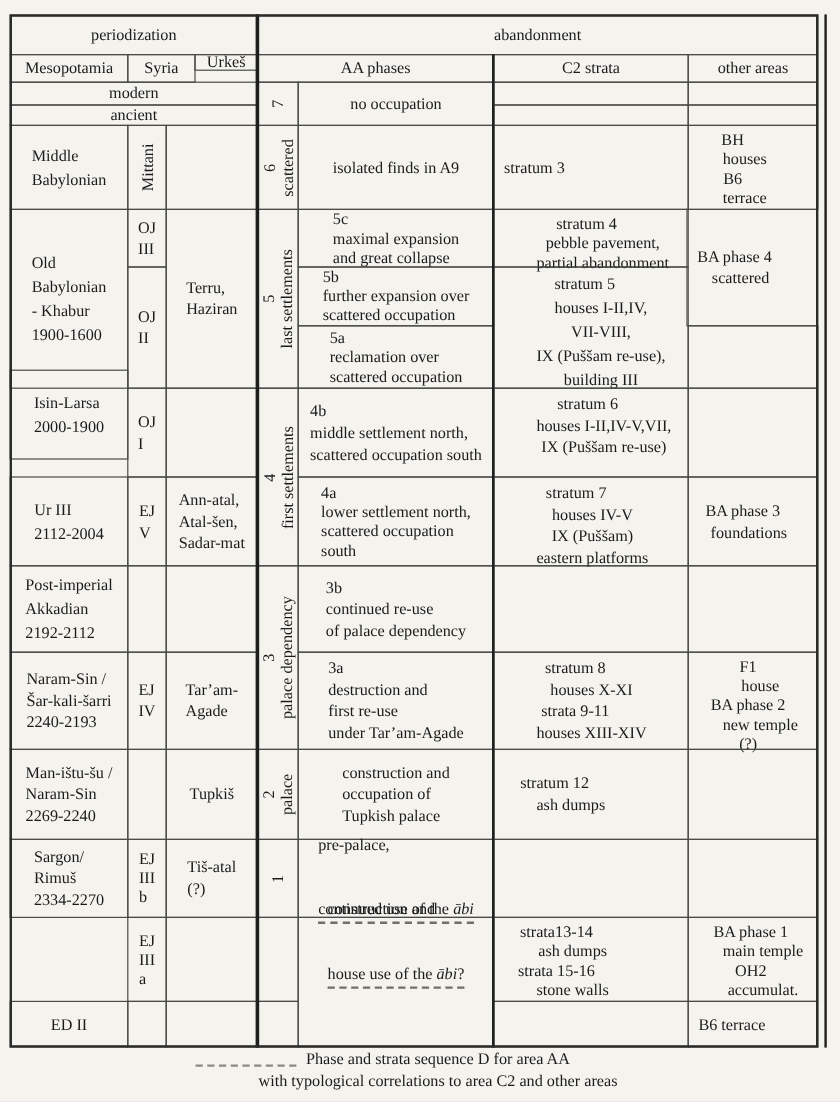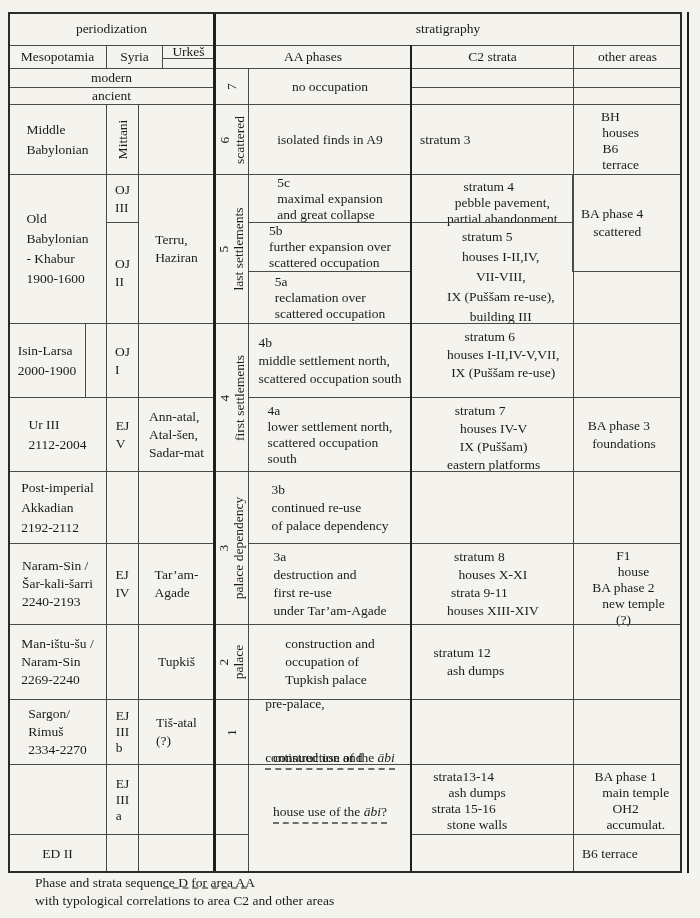--- a/index.html
+++ b/index.html
@@ -13,33 +13,33 @@
   .lc{justify-content:flex-start;padding-left:8px;}
   .tl .txt,.lc .txt{text-align:center;}
   .tight{line-height:16px;}
   .lh20{line-height:20px;}
   .rot-inner{transform:rotate(-90deg);white-space:pre;text-align:center;line-height:15px;}
   .it{font-style:italic;}
   .dashu{border-bottom:2px dashed #6e6e6a;padding-bottom:1px;}
   .bottom{align-items:flex-end;padding-bottom:12px;}
   .frame{position:absolute;box-sizing:border-box;border:2px solid #2b2b29;pointer-events:none;}
   .vline{position:absolute;background:#1f1f1d;pointer-events:none;}
-  .caption{position:absolute;left:35px;top:874px;width:660px;text-align:left;line-height:17.5px;}
+  .caption{position:absolute;left:35px;top:874px;width:660px;text-align:center;line-height:17.5px;}
   .artifact{position:absolute;border-top:2px dashed #8a8a85;height:0;}
 </style>
 </head>
 <body>
 
 <div class="page">
 
   <div class="cell" style="left:8px;top:12px;width:207px;height:34px">
       <div class="txt">periodization</div>
     </div>
   <div class="cell" style="left:214px;top:12px;width:468px;height:34px">
-      <div class="txt">stratigraphy</div>
+      <div class="txt">abandonment</div>
     </div>
 
   <div class="cell" style="left:8px;top:45px;width:99px;height:24px">
       <div class="txt">Mesopotamia</div>
     </div>
   <div class="cell" style="left:106px;top:45px;width:57px;height:24px">
       <div class="txt">Syria</div>
     </div>
   <div class="cell" style="left:162px;top:45px;width:53px;height:14px">
       <div class="txt">Urkeš</div>
@@ -144,21 +144,21 @@
         VII-VIII,
         IX (Puššam re-use),
         building III</div>
     </div>
   <div class="cell lc" style="left:572px;top:174px;width:109px;height:98px">
       <div class="txt">BA phase 4
    scattered</div>
     </div>
   <div class="cell" style="left:573px;top:271px;width:109px;height:53px"></div>
 
-  <div class="cell lh20" style="left:8px;top:323px;width:78px;height:75px">
+  <div class="cell lh20" style="left:8px;top:308px;width:99px;height:75px">
       <div class="txt">Isin-Larsa
 2000-1900</div>
     </div>
   <div class="cell" style="left:106px;top:323px;width:33px;height:75px">
       <div class="txt">OJ
 I</div>
     </div>
   <div class="cell" style="left:138px;top:323px;width:77px;height:75px"></div>
   <div class="cell lh20" style="left:8px;top:397px;width:99px;height:75px">
       <div class="txt">Ur III

